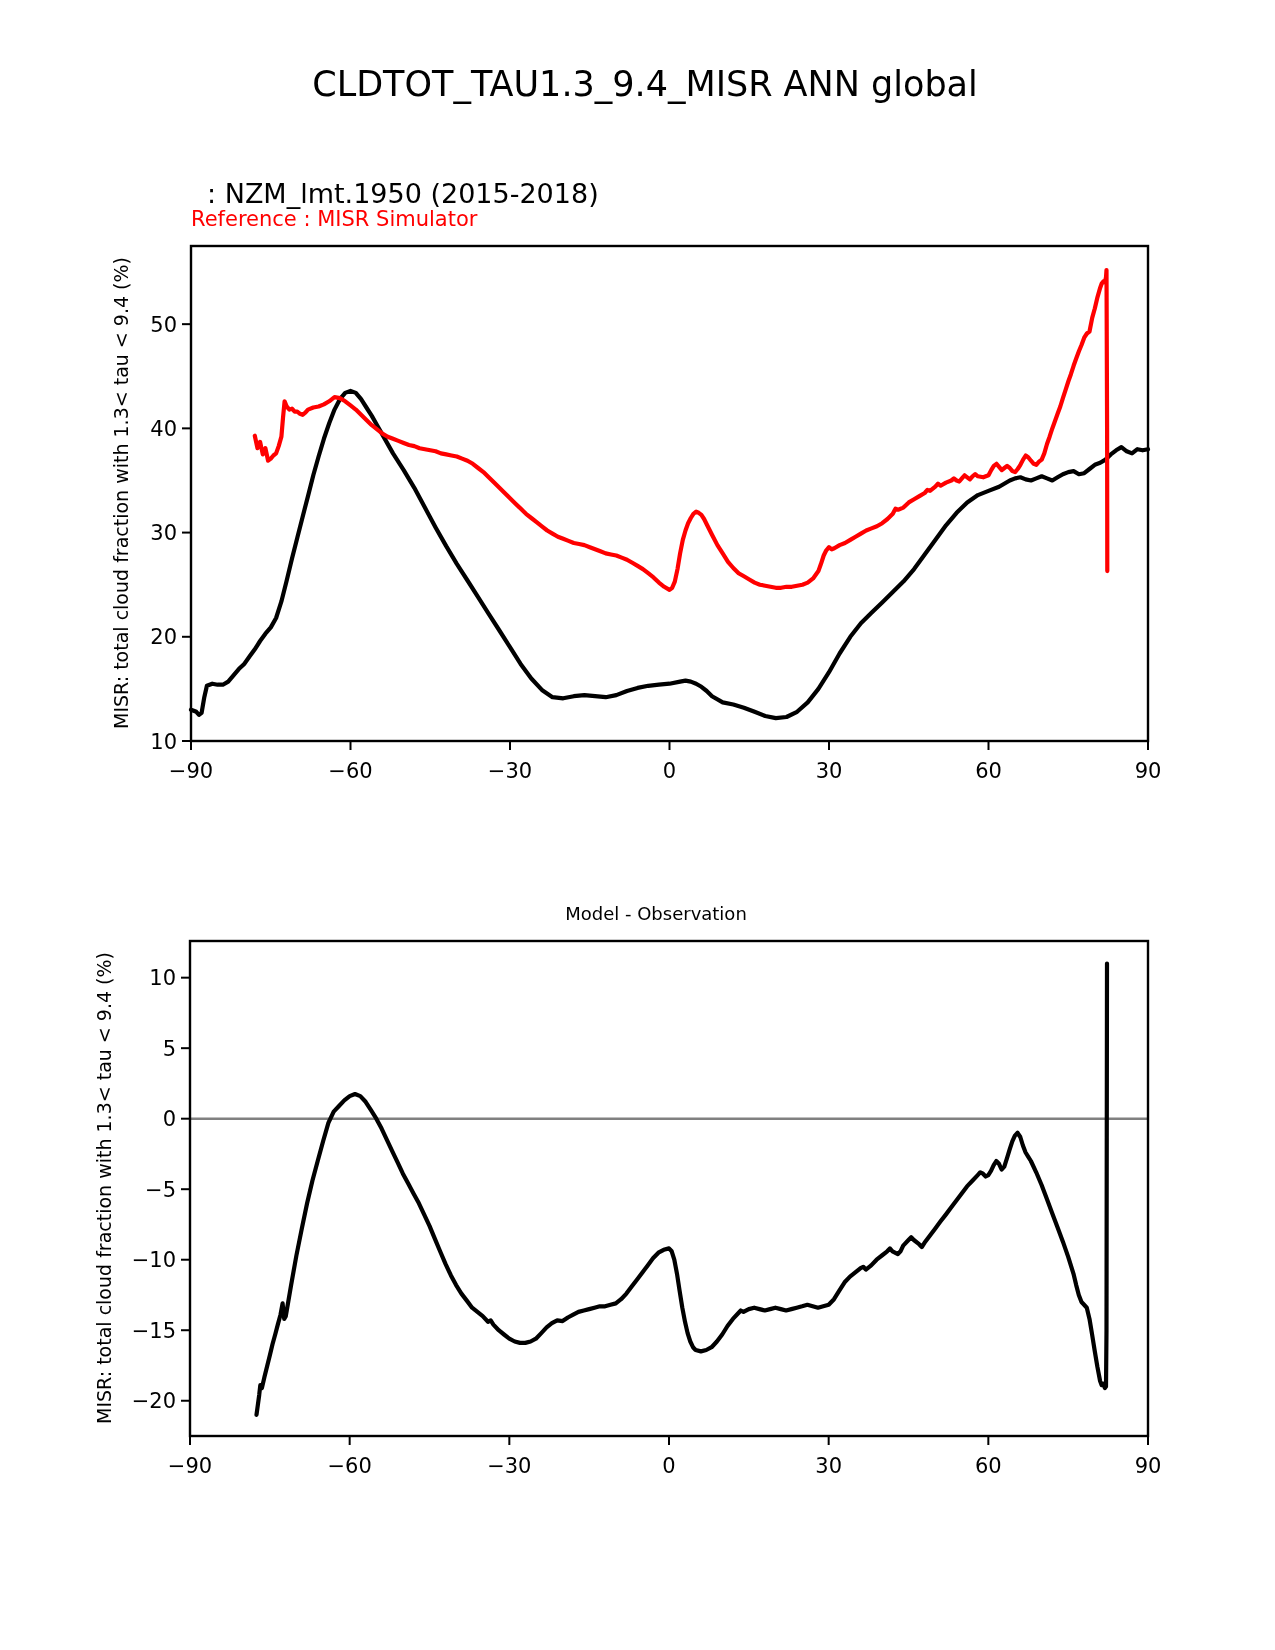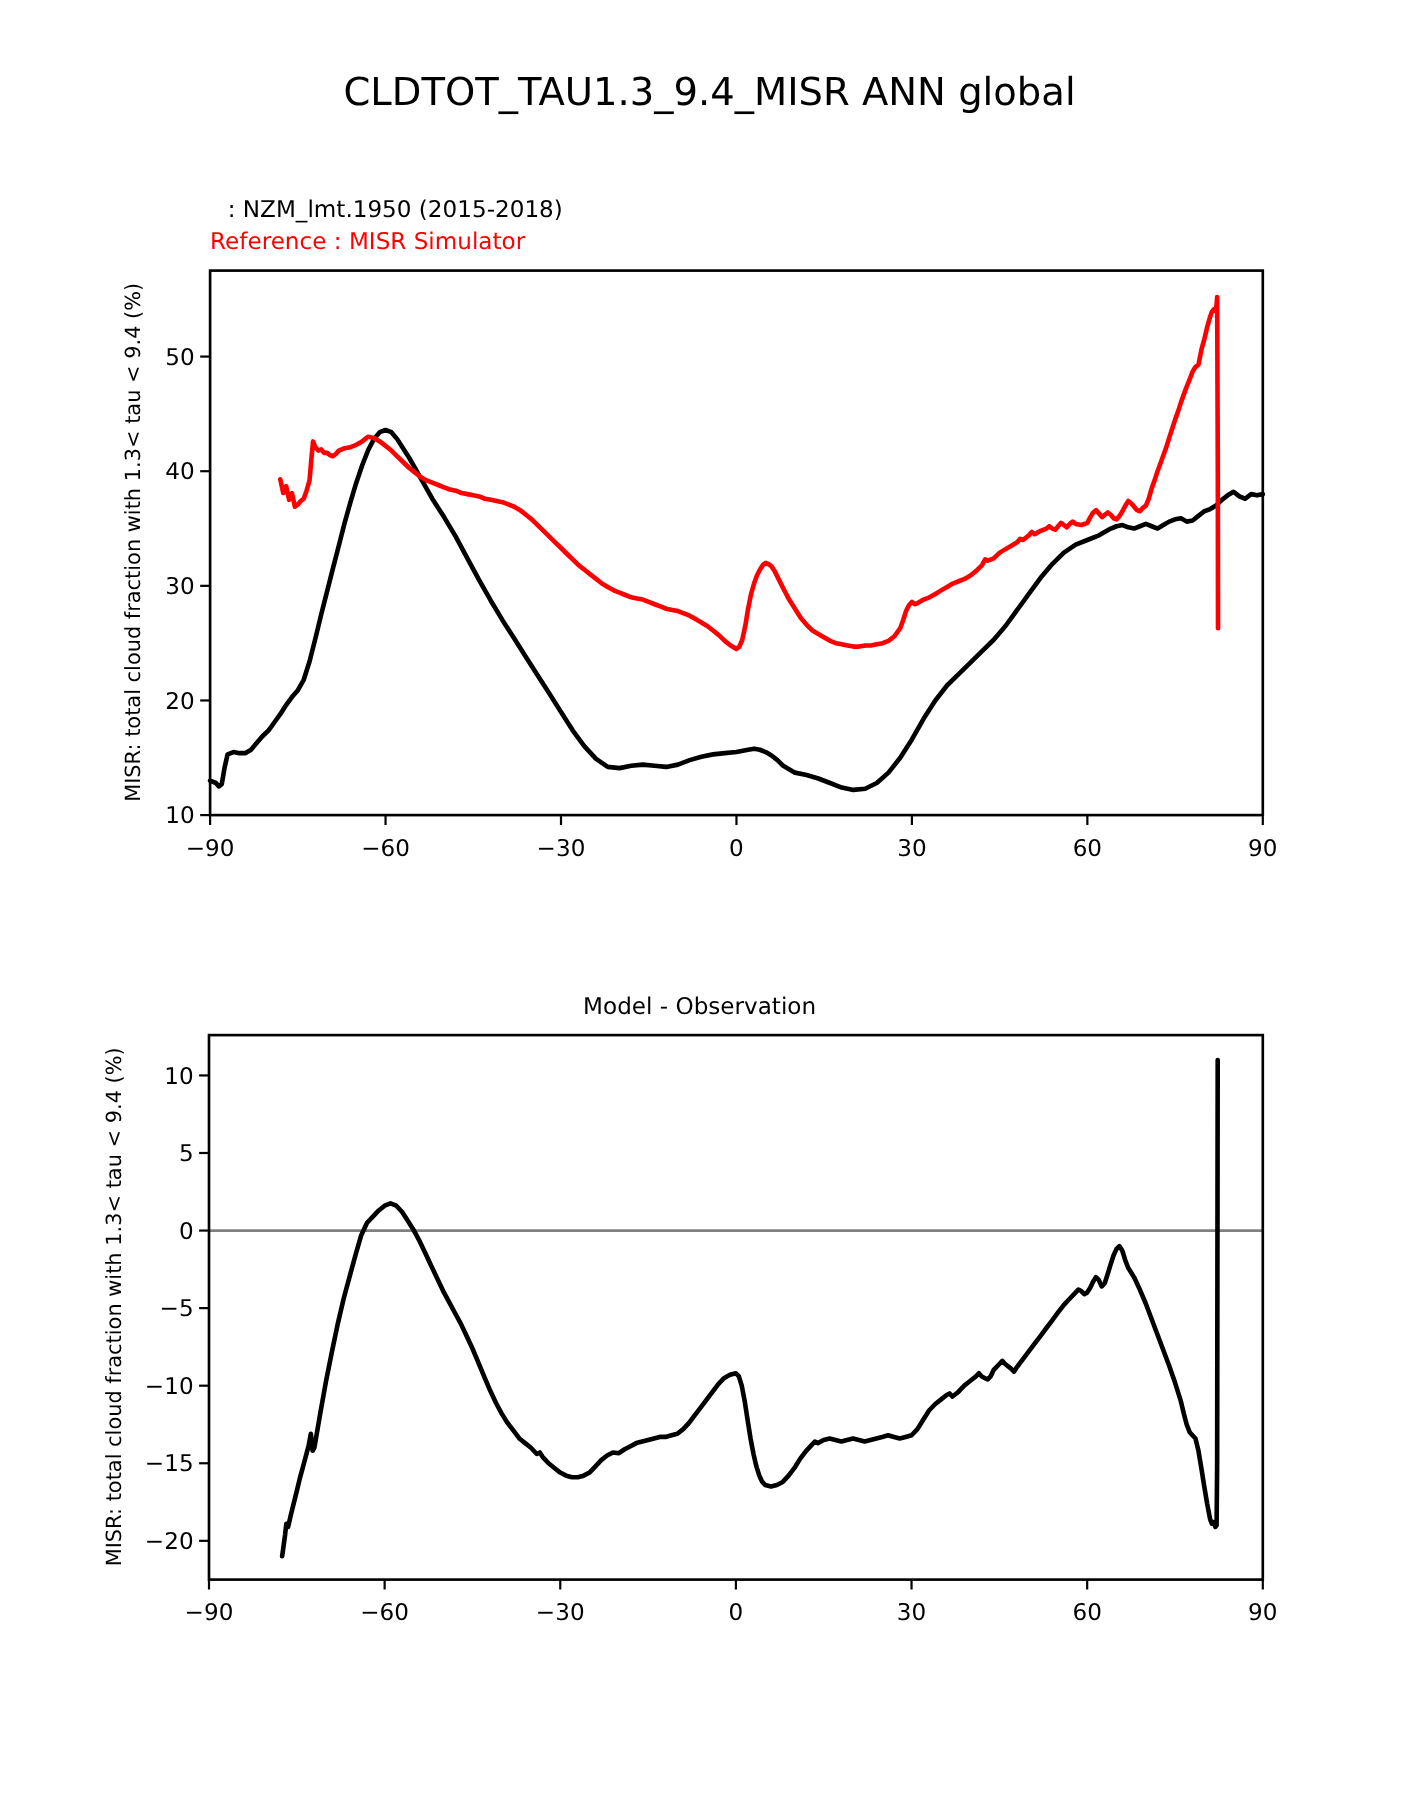--- a/index.html
+++ b/index.html
@@ -1,25 +1,25 @@
 <!DOCTYPE html>
 <html><head>
 <meta charset="utf-8">
 <style>
   html,body{margin:0;padding:0;background:#ffffff;}
   #page{position:relative;width:1166px;height:1650px;background:#ffffff;
         font-family:"DejaVu Sans",sans-serif;color:#000;overflow:hidden;}
   .abs{position:absolute;white-space:nowrap;}
   #page-title{left:645px;top:66px;transform:translateX(-50%);font-size:35px;line-height:1.05;}
-  #legend-model{left:207px;top:179px;font-size:21px;line-height:1.1;}
+  #legend-model{left:207px;top:179px;font-size:27px;line-height:1.1;}
   #legend-ref{left:191px;top:208px;font-size:21px;line-height:1.1;text-align:right;}
   .ylabel{font-size:19px;transform:translate(-50%,-50%) rotate(-90deg);}
   #ylabel-top{left:121px;top:493px;}
   #ylabel-bottom{left:104px;top:1188px;}
-  #bottom-title{left:636px;top:903px;transform:translateX(-50%);font-size:21px;}
+  #bottom-title{left:656px;top:903px;transform:translateX(-50%);font-size:18px;}
   svg{position:absolute;left:0;display:block;}
   #svg-top{top:0;}
   #svg-bottom{top:820px;}
 </style>
 </head>
 <body>
 
 <div id="page">
   <div id="page-title" class="abs">CLDTOT_TAU1.3_9.4_MISR ANN global</div>
   <div id="legend-model" class="abs" style="color: rgb(0, 0, 0);">: NZM_lmt.1950 (2015-2018)</div>

